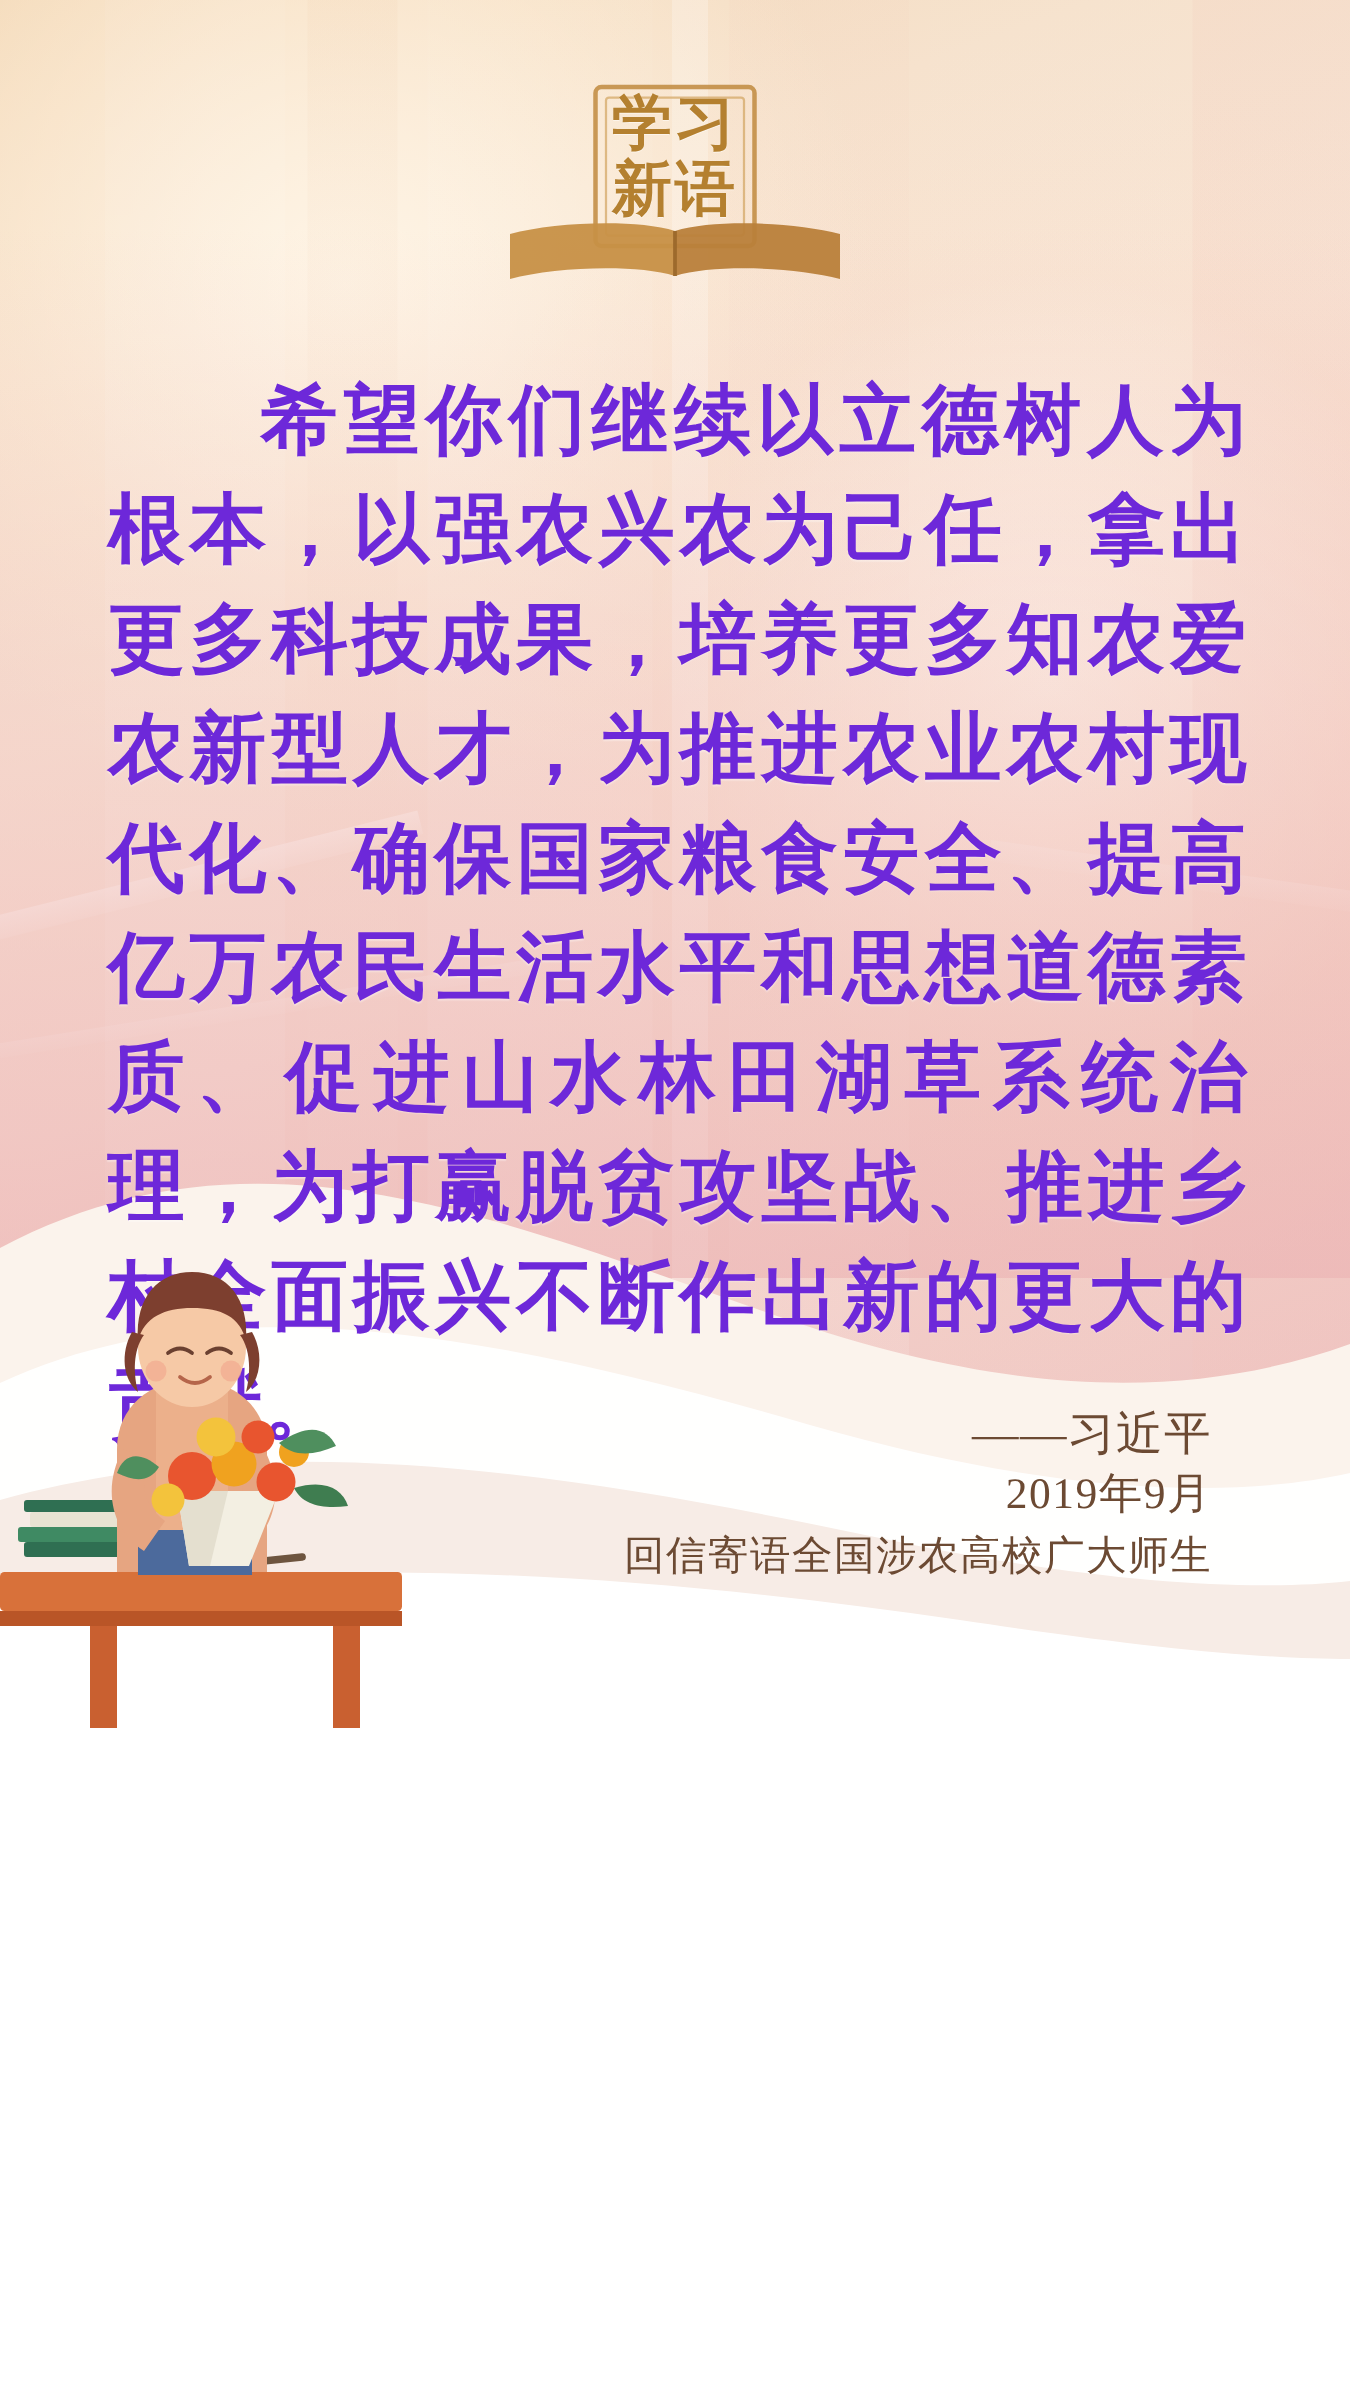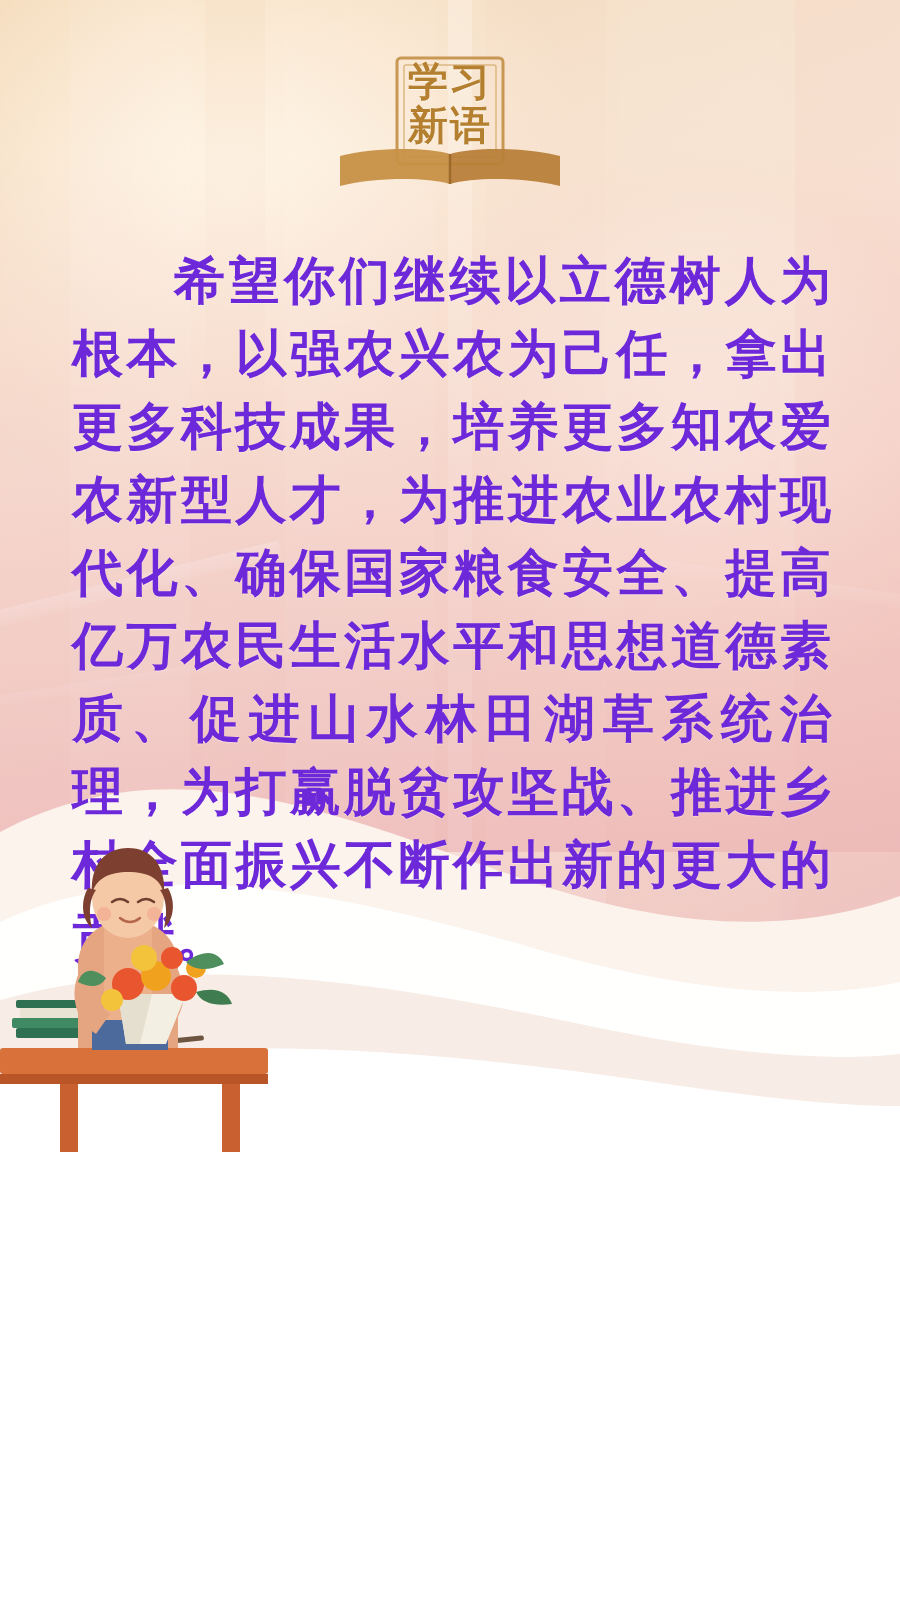--- a/index.html
+++ b/index.html
@@ -209,20 +209,25 @@
     </div>
     <svg class="logo-book" viewBox="0 0 252 46">
       <path d="M126,8 C100,0 46,2 16,10 L16,40 C46,32 100,30 126,38 Z" fill="#c79046" opacity="0.95"></path>
       <path d="M126,8 C152,0 206,2 236,10 L236,40 C206,32 152,30 126,38 Z" fill="#b9803a" opacity="0.95"></path>
       <path d="M126,8 L126,38" stroke="#9d6a2c" stroke-width="2.5"></path>
     </svg>
   </div>
 
   <div class="quote">希望你们继续以立德树人为根本，以强农兴农为己任，拿出更多科技成果，培养更多知农爱农新型人才，为推进农业农村现代化、确保国家粮食安全、提高亿万农民生活水平和思想道德素质、促进山水林田湖草系统治理，为打赢脱贫攻坚战、推进乡村全面振兴不断作出新的更大的贡献。</div>
 
+  <div class="attribution">
+    <div class="attr-name">——习近平</div>
+    <div class="attr-date">2019年9月</div>
+    <div class="attr-source">回信寄语全国涉农高校广大师生</div>
+  </div>
 
   <svg class="illus" viewBox="0 0 420 400">
 
     <rect x="0" y="296" width="268" height="26" rx="3" fill="#d8713a"></rect>
     <rect x="0" y="322" width="268" height="10" fill="#b95527"></rect>
     <rect x="60" y="332" width="18" height="68" fill="#c96030"></rect>
     <rect x="222" y="332" width="18" height="68" fill="#c96030"></rect>
 
     <rect x="150" y="286" width="54" height="5" rx="2.5" fill="#6e553f" transform="rotate(-6 177 288)"></rect>
 

